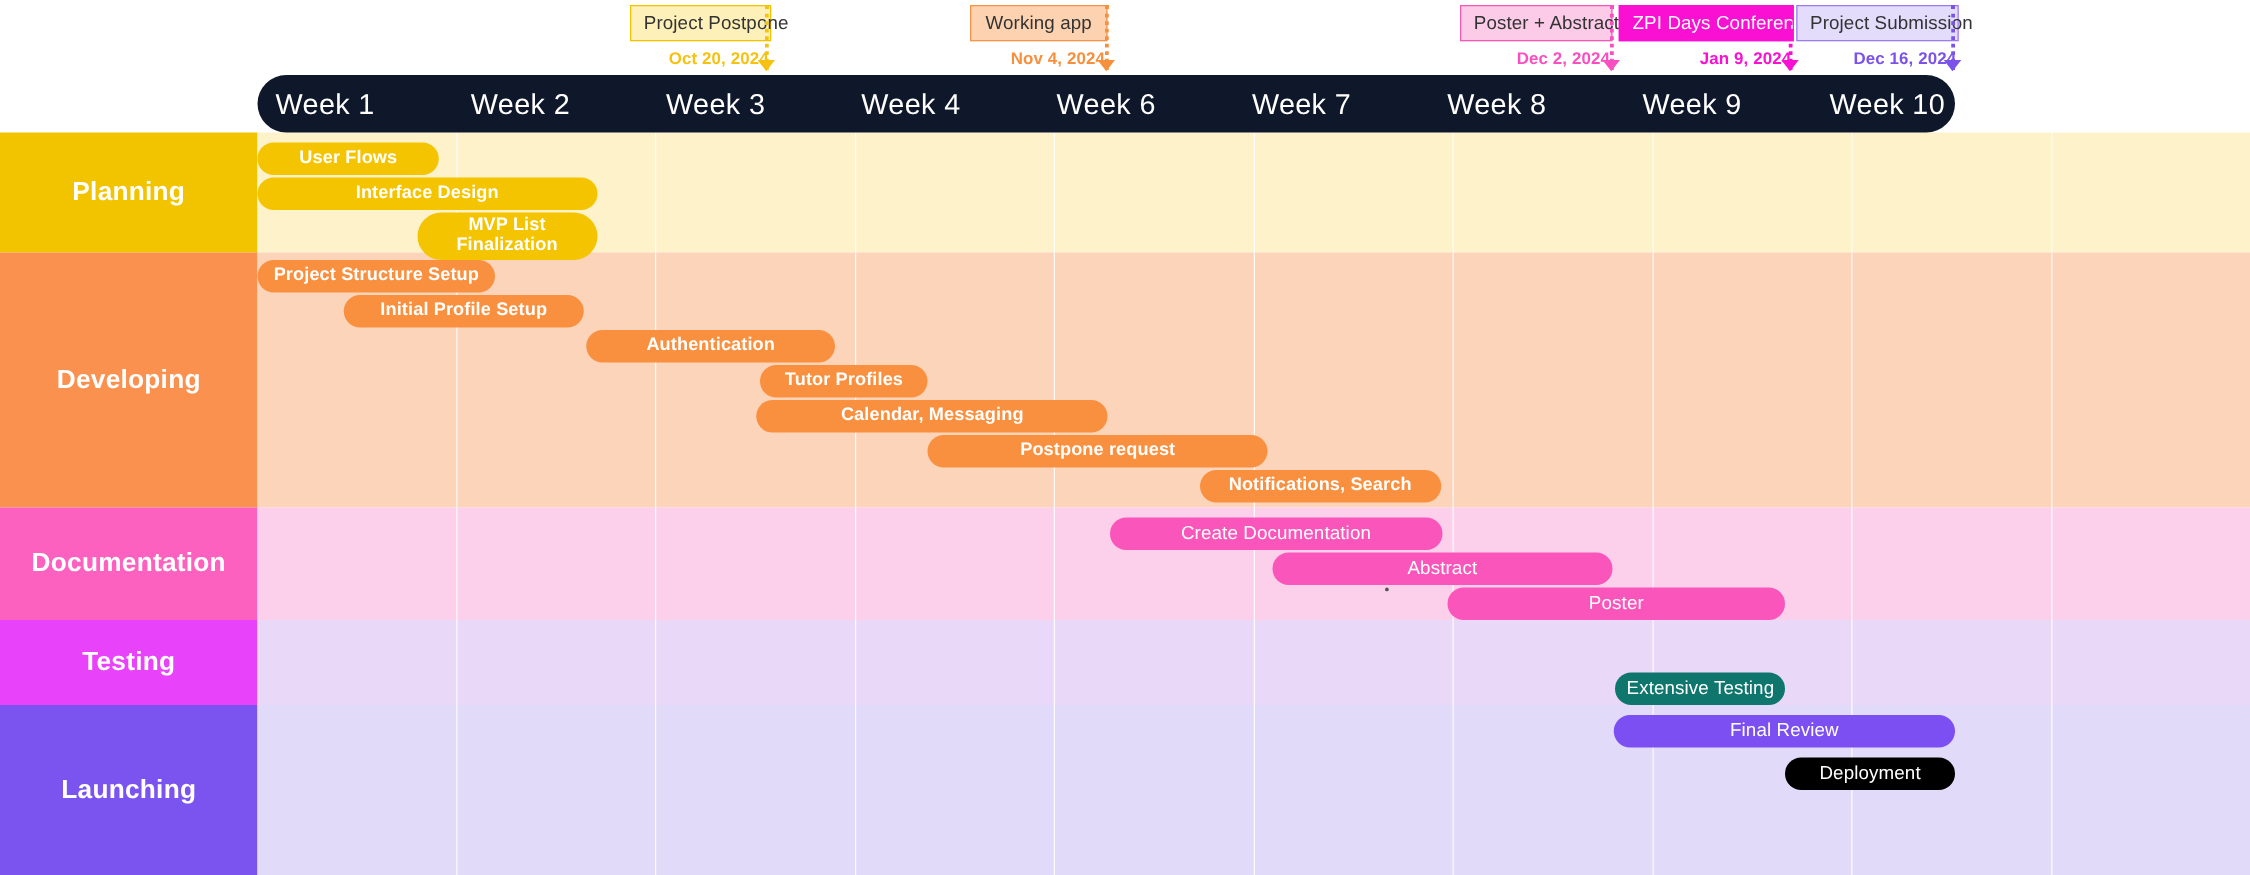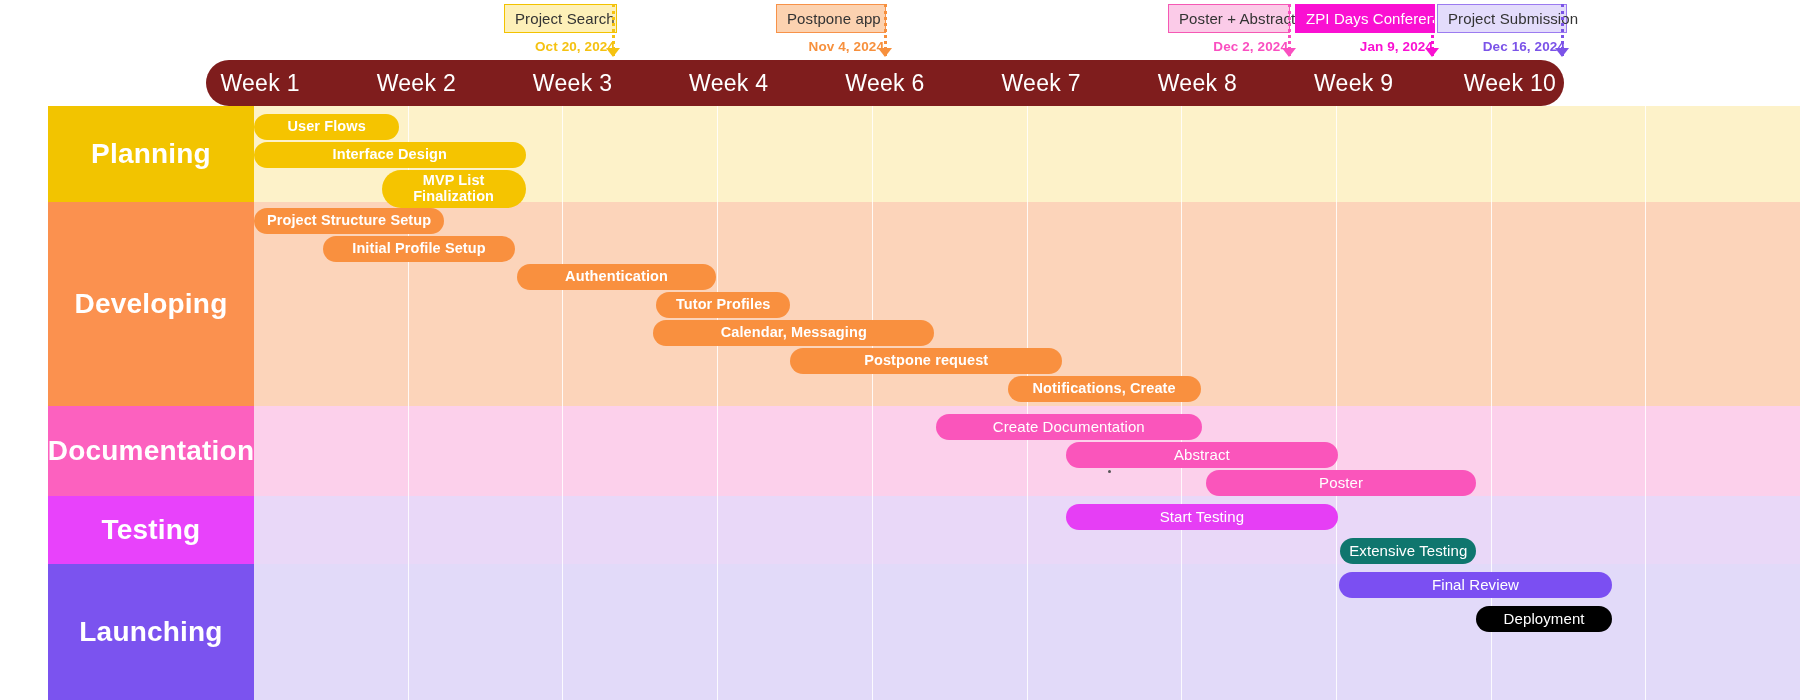--- a/index.html
+++ b/index.html
@@ -102,24 +102,23 @@
     width: 1800px;
     box-sizing: border-box;
   }
   .row-label {
     width: 206px;
     flex: 0 0 206px;
     display: flex;
     align-items: center;
     justify-content: center;
     color: #ffffff;
-    font-size: 28px;
+    font-size: 21px;
     font-weight: bold;
     letter-spacing: .2px;
-    margin-left: 48px;
   }
   .row-track {
     position: relative;
     flex: 1 1 auto;
     height: 100%;
   }
   .col-grid {
     position: absolute;
     inset: 0;
     display: flex;
@@ -168,27 +167,27 @@
     z-index: 3;
   }
 </style>
 </head>
 <body>
 
 <div id="gantt-root">
 
   <div class="milestone-band" id="milestone-band">
       <div class="milestone" style="left: 504px; width: 113px;">
-        <div class="milestone-box" style="background: rgb(253, 240, 184); border-color: rgb(242, 194, 0); color: rgb(51, 51, 51);">Project Search</div>
+        <div class="milestone-box" style="background: rgb(253, 240, 184); border-color: rgb(242, 194, 0); color: rgb(51, 51, 51);">Project Postpone</div>
         <div class="milestone-date" style="color: rgb(245, 194, 17);">Oct 20, 2024</div>
       </div>
       <div class="milestone-line" style="color: rgb(245, 194, 17); left: 612px; height: 52px;"></div>
       <div class="milestone-arrow" style="color: rgb(245, 194, 17); left: 606px; top: 48px;"></div>
       <div class="milestone" style="left: 776px; width: 110px;">
-        <div class="milestone-box" style="background: rgb(252, 210, 176); border-color: rgb(247, 146, 73); color: rgb(51, 51, 51);">Postpone app</div>
+        <div class="milestone-box" style="background: rgb(252, 210, 176); border-color: rgb(247, 146, 73); color: rgb(51, 51, 51);">Working app</div>
         <div class="milestone-date" style="color: rgb(247, 144, 61);">Nov 4, 2024</div>
       </div>
       <div class="milestone-line" style="color: rgb(247, 144, 61); left: 884px; height: 52px;"></div>
       <div class="milestone-arrow" style="color: rgb(247, 144, 61); left: 878px; top: 48px;"></div>
       <div class="milestone" style="left: 1168px; width: 122px;">
         <div class="milestone-box" style="background: rgb(251, 203, 232); border-color: rgb(245, 88, 180); color: rgb(51, 51, 51);">Poster + Abstract</div>
         <div class="milestone-date" style="color: rgb(250, 79, 192);">Dec 2, 2024</div>
       </div>
       <div class="milestone-line" style="color: rgb(250, 79, 192); left: 1288px; height: 52px;"></div>
       <div class="milestone-arrow" style="color: rgb(250, 79, 192); left: 1282px; top: 48px;"></div>
@@ -199,21 +198,21 @@
       <div class="milestone-line" style="color: rgb(250, 16, 210); left: 1431px; height: 52px;"></div>
       <div class="milestone-arrow" style="color: rgb(250, 16, 210); left: 1425px; top: 48px;"></div>
       <div class="milestone" style="left: 1437px; width: 130px;">
         <div class="milestone-box" style="background: rgb(227, 220, 251); border-color: rgb(155, 123, 240); color: rgb(51, 51, 51);">Project Submission</div>
         <div class="milestone-date" style="color: rgb(123, 83, 232);">Dec 16, 2024</div>
       </div>
       <div class="milestone-line" style="color: rgb(123, 83, 232); left: 1561px; height: 52px;"></div>
       <div class="milestone-arrow" style="color: rgb(123, 83, 232); left: 1555px; top: 48px;"></div>
     </div>
 
-  <div class="week-header" id="week-header" style="background: #7f1d1d; gap: 48px;">
+  <div class="week-header" id="week-header" style="background: #0f172a; gap: 48px;">
       <div class="week-cell" style="color: rgb(255, 255, 255);">Week 1</div>
       <div class="week-cell" style="color: rgb(255, 255, 255);">Week 2</div>
       <div class="week-cell" style="color: rgb(255, 255, 255);">Week 3</div>
       <div class="week-cell" style="color: rgb(255, 255, 255);">Week 4</div>
       <div class="week-cell" style="color: rgb(255, 255, 255);">Week 6</div>
       <div class="week-cell" style="color: rgb(255, 255, 255);">Week 7</div>
       <div class="week-cell" style="color: rgb(255, 255, 255);">Week 8</div>
       <div class="week-cell" style="color: rgb(255, 255, 255);">Week 9</div>
       <div class="week-cell" style="color: rgb(255, 255, 255);">Week 10</div>
     </div>
@@ -253,21 +252,21 @@
             <div class="col-cell"></div>
             <div class="col-cell"></div>
             <div class="col-cell"></div>
           </div>
           <div class="bar" style="background: rgb(249, 144, 63); left: 0px; width: 190.12px; top: 6px; text-align: right;">Project Structure Setup</div>
           <div class="bar" style="background: rgb(249, 144, 63); left: 69.258px; width: 191.478px; top: 34px;">Initial Profile Setup</div>
           <div class="bar" style="background: rgb(249, 144, 63); left: 263.452px; width: 198.268px; top: 62px;">Authentication</div>
           <div class="bar" style="background: rgb(249, 144, 63); left: 401.968px; width: 134.442px; top: 90px;">Tutor Profiles</div>
           <div class="bar" style="background: rgb(249, 144, 63); left: 399.252px; width: 281.106px; top: 118px;">Calendar, Messaging</div>
           <div class="bar" style="background: rgb(249, 144, 63); left: 536.41px; width: 271.6px; top: 146px;">Postpone request</div>
-          <div class="bar" style="background: rgb(249, 144, 63); left: 753.69px; width: 192.836px; top: 174px;">Notifications, Create</div>
+          <div class="bar" style="background: rgb(249, 144, 63); left: 753.69px; width: 192.836px; top: 174px;">Notifications, Search</div>
         </div>
       </div>
       <div class="row" style="height: 90px;">
         <div class="row-label" style="background: rgb(252, 97, 191);">Documentation</div>
         <div class="row-track" style="background: rgb(252, 208, 235);">
           <div class="col-grid">
             <div class="col-cell"></div>
             <div class="col-cell"></div>
             <div class="col-cell"></div>
             <div class="col-cell"></div>
@@ -291,21 +290,20 @@
             <div class="col-cell"></div>
             <div class="col-cell"></div>
             <div class="col-cell"></div>
             <div class="col-cell"></div>
             <div class="col-cell"></div>
             <div class="col-cell"></div>
             <div class="col-cell"></div>
             <div class="col-cell"></div>
             <div class="col-cell"></div>
           </div>
-          <div class="bar light-weight" style="background: rgb(230, 62, 245); left: 812.084px; width: 271.6px; top: 8px;">Start Testing</div>
           <div class="bar light-weight" style="background: #0f766e; left: 1086.4px; width: 135.8px; top: 42px;">Extensive Testing</div>
         </div>
       </div>
       <div class="row" style="height: 136px;">
         <div class="row-label" style="background: rgb(123, 83, 239);">Launching</div>
         <div class="row-track" style="background: rgb(226, 218, 249);">
           <div class="col-grid">
             <div class="col-cell"></div>
             <div class="col-cell"></div>
             <div class="col-cell"></div>

